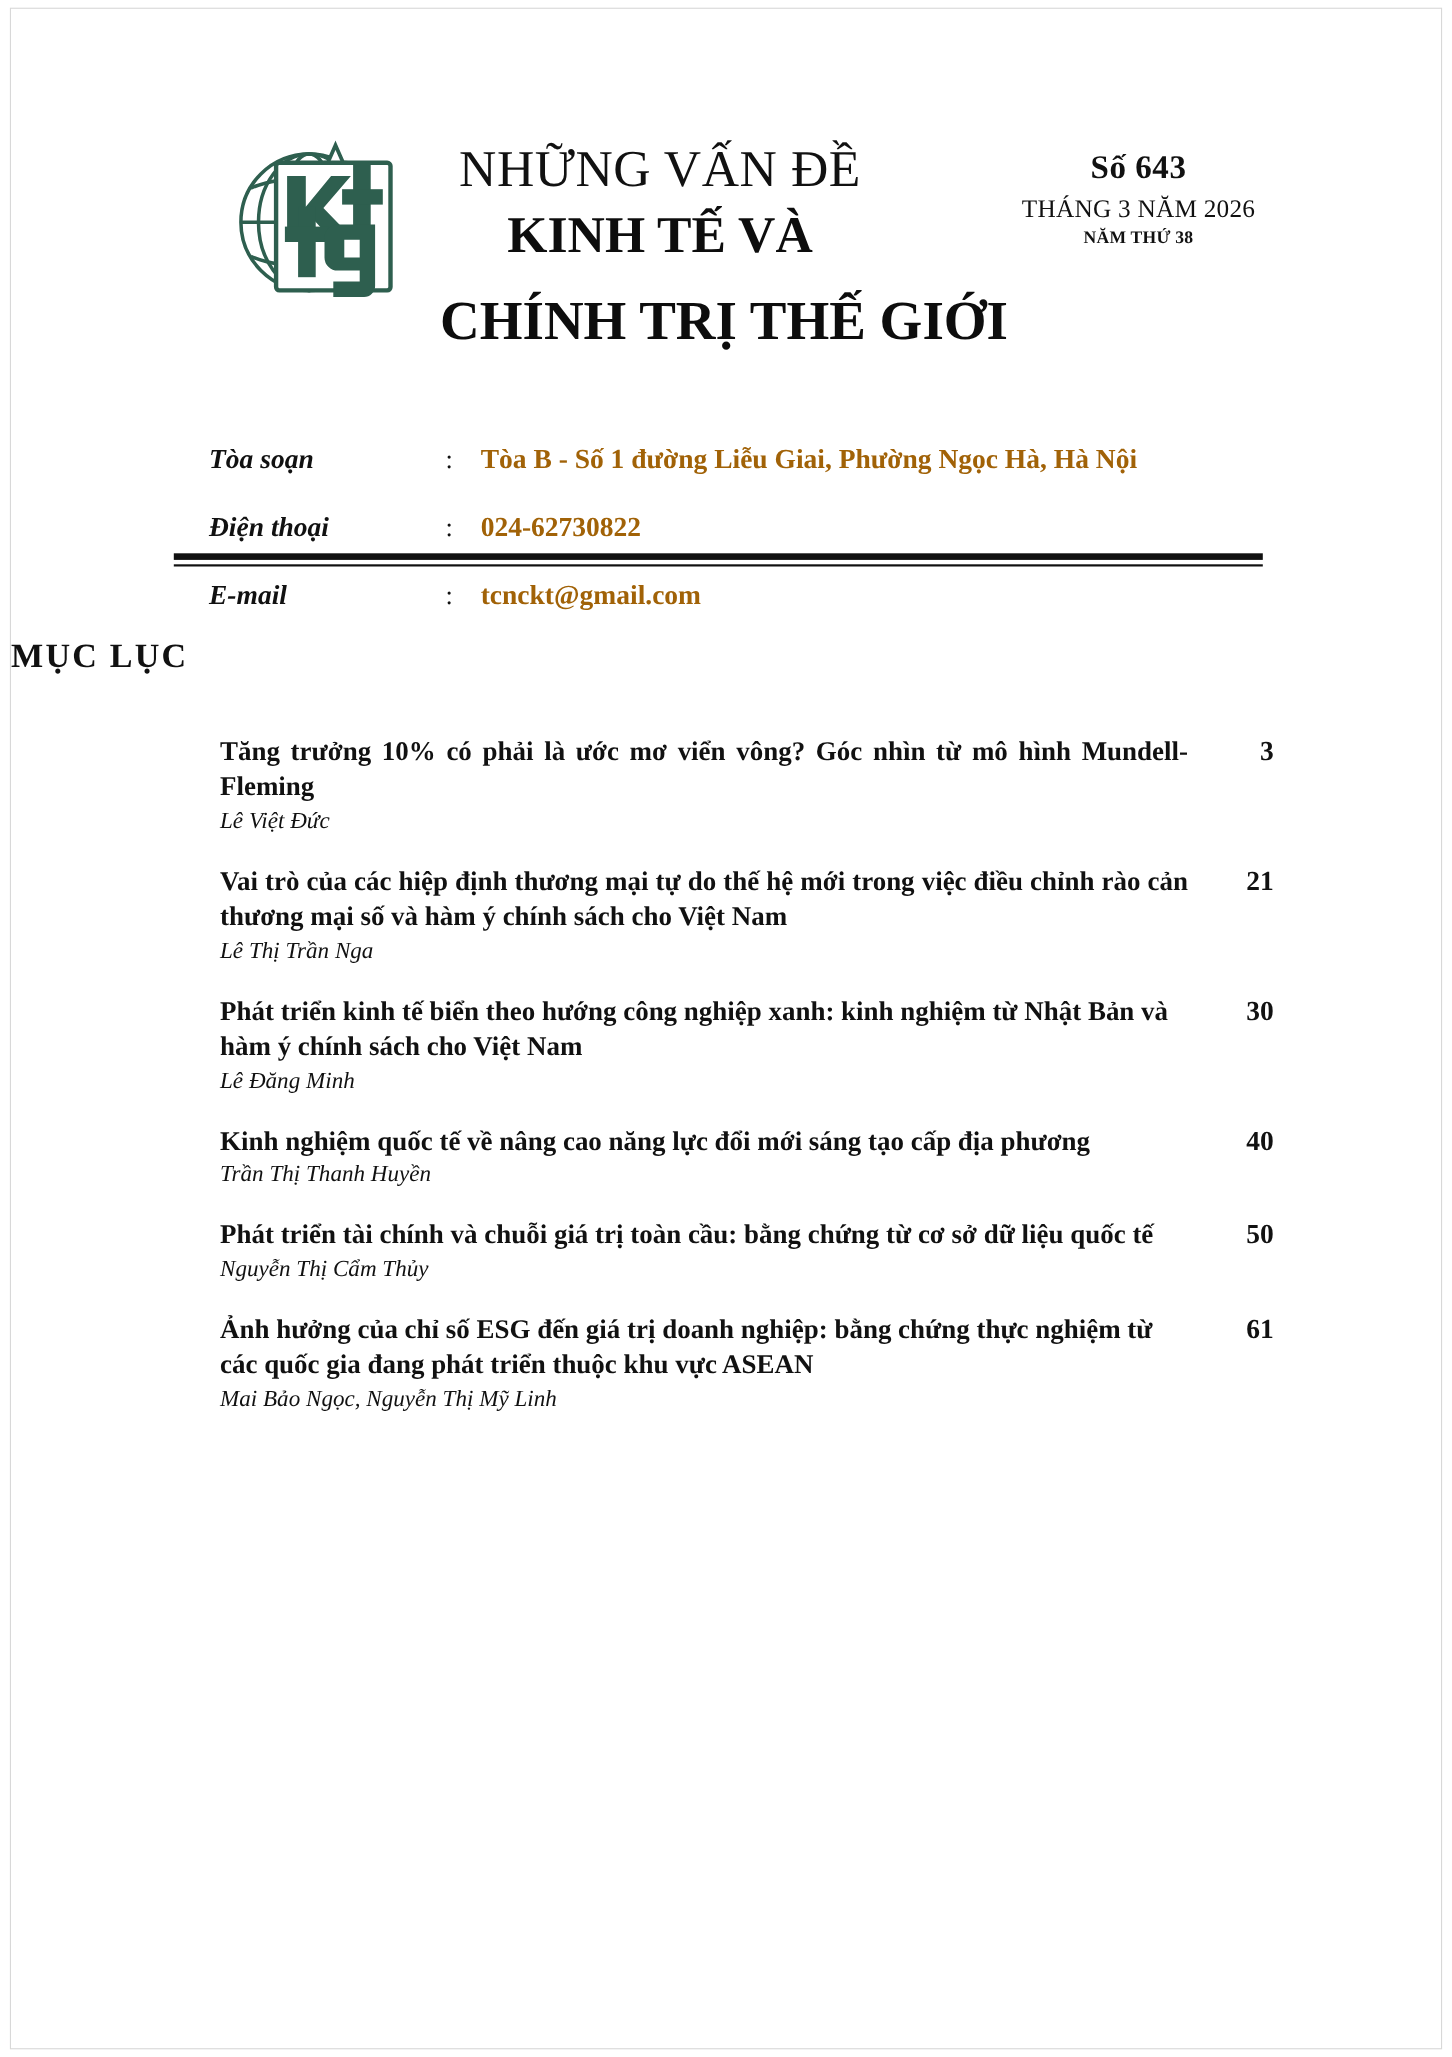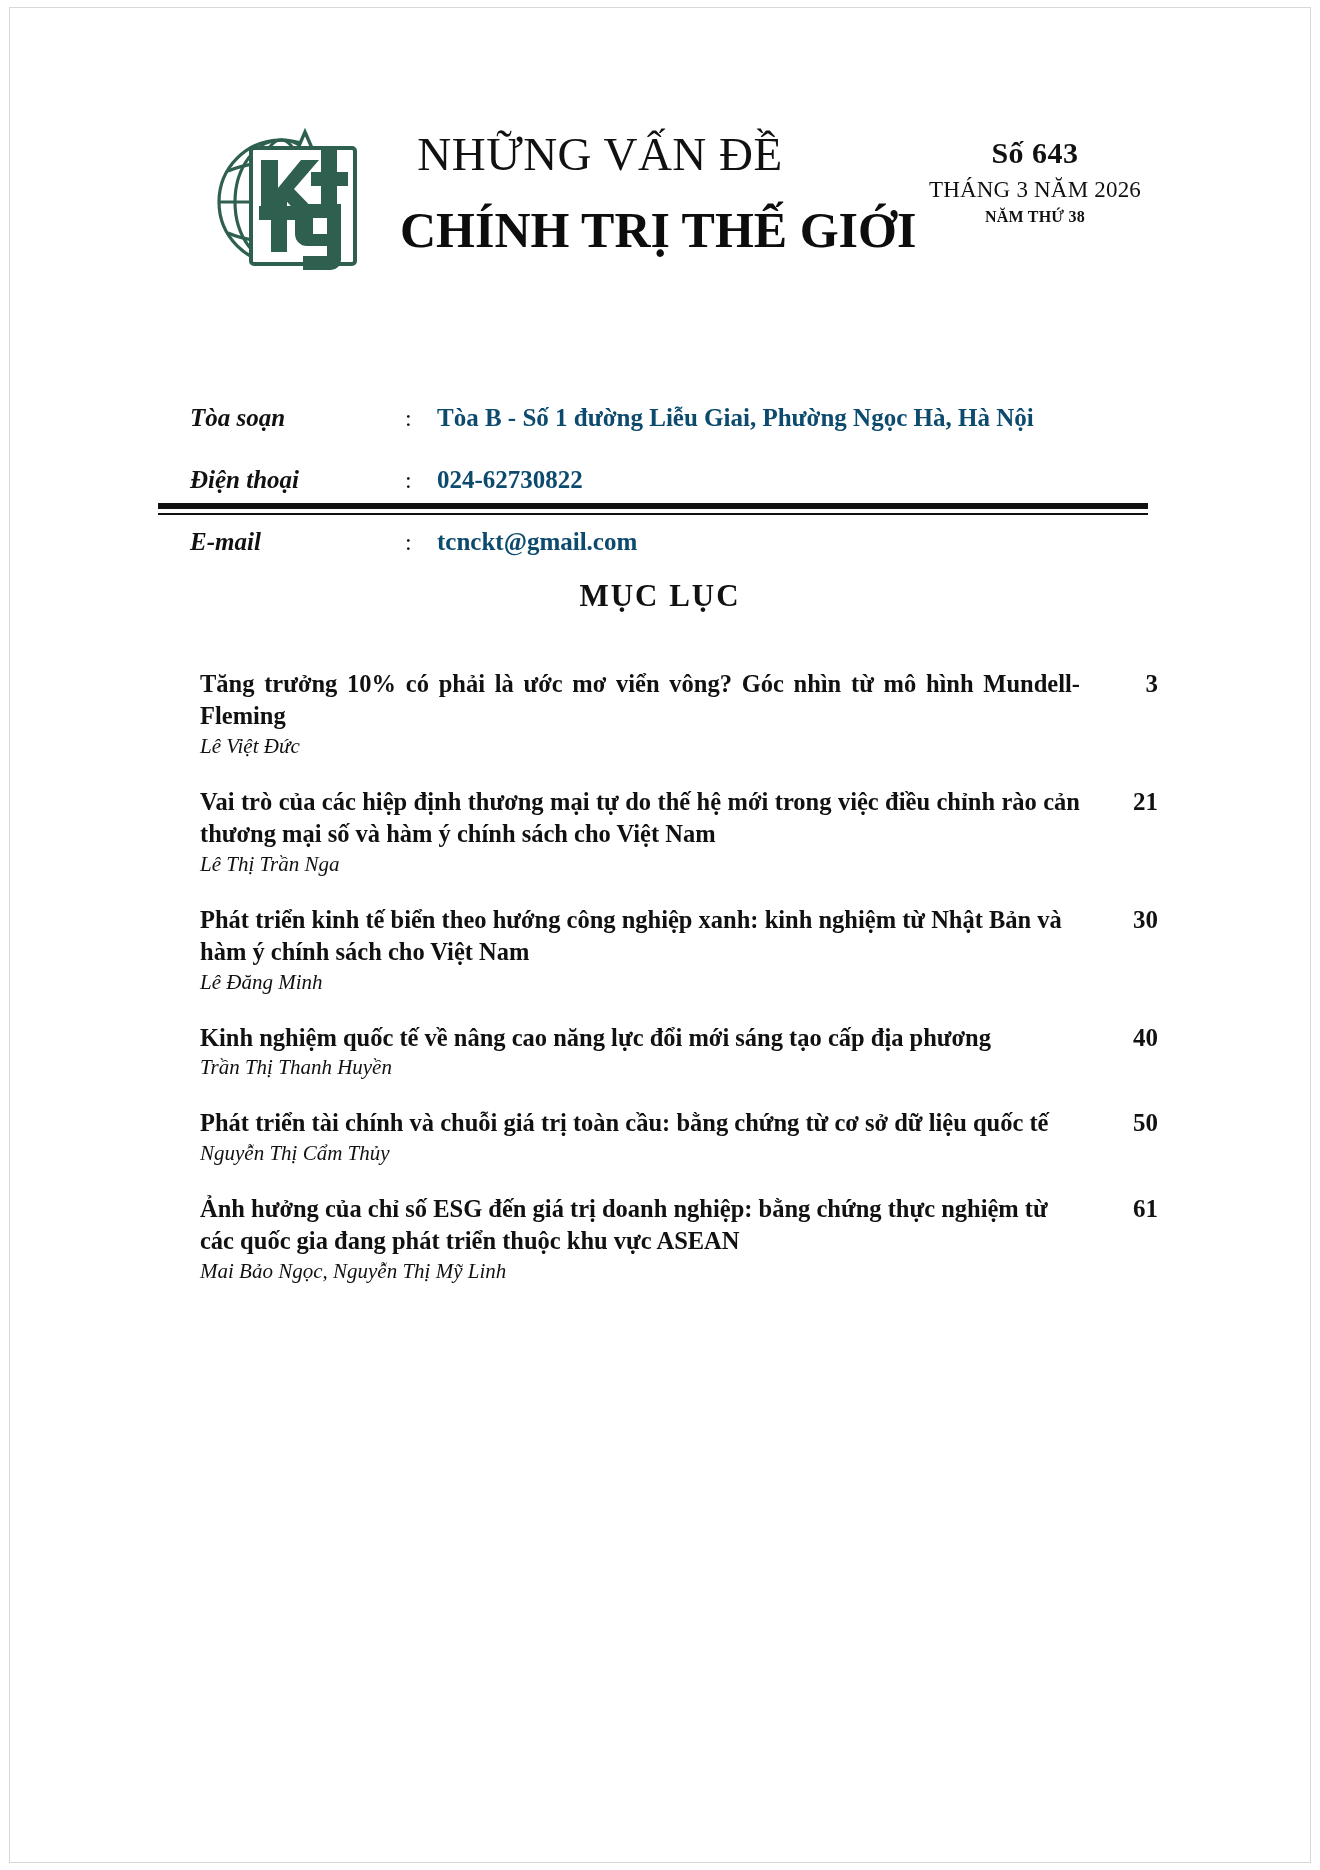--- a/index.html
+++ b/index.html
@@ -126,21 +126,21 @@
     margin-top: 24px;
   }
   .contact-colon {
     width: 32px;
     font-size: 24px;
     color: #111;
   }
   .contact-value {
     font-size: 25px;
     font-weight: bold;
-    color: #0c4a6e;
+    color: #a16207;
     white-space: nowrap;
   }
 
   
   .rule-thick {
     position: absolute;
     left: 148px;
     top: 495px;
     width: 990px;
     height: 6px;
@@ -154,21 +154,20 @@
     height: 2px;
     background: #111;
   }
 
   
   .toc-heading {
     position: absolute;
     left: 0;
     top: 570px;
     width: 1300px;
-    text-align: center;
     font-size: 31px;
     font-weight: bold;
     letter-spacing: 2px;
     color: #111;
   }
 
   
   .toc {
     position: absolute;
     left: 190px;
@@ -247,20 +246,21 @@
             <rect x="64" y="80" width="40" height="14"></rect>
 
             <path d="M112 78 h34 v56 a10 10 0 0 1 -10 10 h-28 v-14 h24 v-10 h-20 a12 12 0 0 1 -12 -12 v-18 a12 12 0 0 1 12 -12 z
                      M118 92 v16 h14 v-16 z" fill-rule="evenodd"></path>
           </g>
         </svg>
       </div>
 
       <div class="title-block">
         <div class="title-line1">NHỮNG VẤN ĐỀ</div>
+        <div class="title-line2">KINH TẾ VÀ</div>
         <div class="title-line3">CHÍNH TRỊ THẾ GIỚI</div>
       </div>
 
       <div class="issue-block">
         <div class="issue-number">Số 643</div>
         <div class="issue-date">THÁNG 3 NĂM 2026</div>
         <div class="issue-year">NĂM THỨ 38</div>
       </div>
     </div>
 

